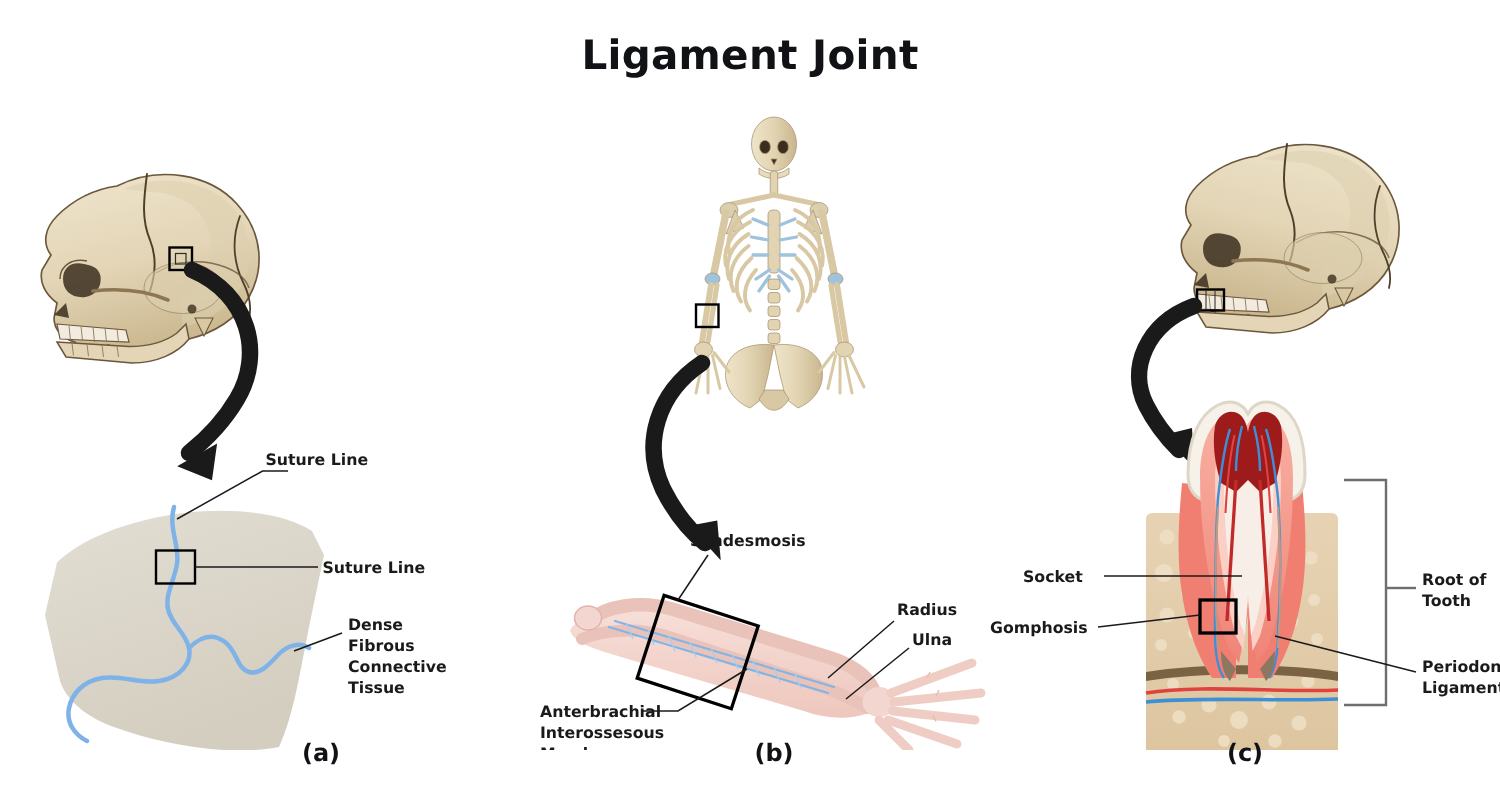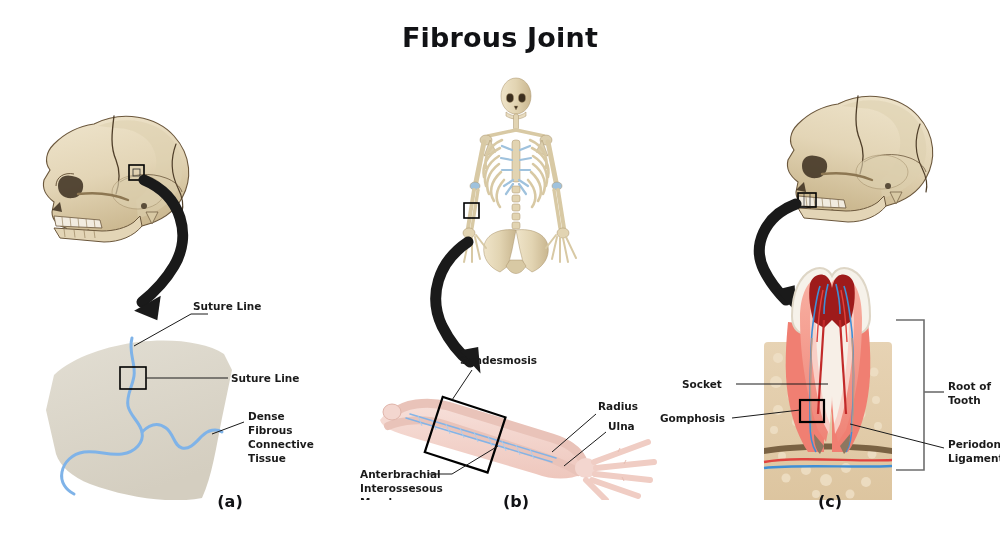--- a/index.html
+++ b/index.html
@@ -9,21 +9,21 @@
   #stage { position:relative; width:1000px; height:533px; background:#fff; }
 
   #title {
     position:absolute; left:0; top:22px; width:1000px; text-align:center;
     font-family:"DejaVu Sans", sans-serif;
     font-size:27px; font-weight:bold; color:#111215;
     letter-spacing:0.2px;
   }
 
   .panel { position:absolute; top:70px; height:463px; }
-  #panel-a { left:16px;   width:340px;padding-left:44px; }
+  #panel-a { left:0;   width:340px;padding-left:44px; }
   #panel-b { left:356px; width:320px; }
   #panel-c { left:660px; width:340px; }
 
   .panel-caption {
     position:absolute; bottom:22px; width:100%; text-align:center;
     font-size:16px; font-weight:bold; color:#111215;
     font-family:"DejaVu Sans", sans-serif;
   }
 
   .art { position:absolute; left:0; top:0; width:100%; height:430px; }
@@ -36,21 +36,21 @@
   .lead { stroke:#1a1a1a; stroke-width:1; fill:none; }
   .lead-grey { stroke:#6e6e6e; stroke-width:1.6; fill:none; }
   .hl-box { fill:none; stroke:#000; stroke-width:2.2; }
   .hl-box-sm { fill:none; stroke:#000; stroke-width:1.6; }
 </style>
 </head>
 <body>
 
 <div id="stage">
 
-  <div id="title">Fibrous Joint</div>
+  <div id="title">Ligament Joint</div>
 
   <div class="panel" id="panel-a">
     <div class="art">
       <svg viewBox="0 0 340 430" preserveAspectRatio="xMidYMid meet">
         <defs>
           <linearGradient id="aSkullG" x1="0" y1="0" x2="0.3" y2="1">
             <stop offset="0%" stop-color="#efe5cd"></stop>
             <stop offset="55%" stop-color="#e3d5b6"></stop>
             <stop offset="100%" stop-color="#cbb890"></stop>
           </linearGradient>

